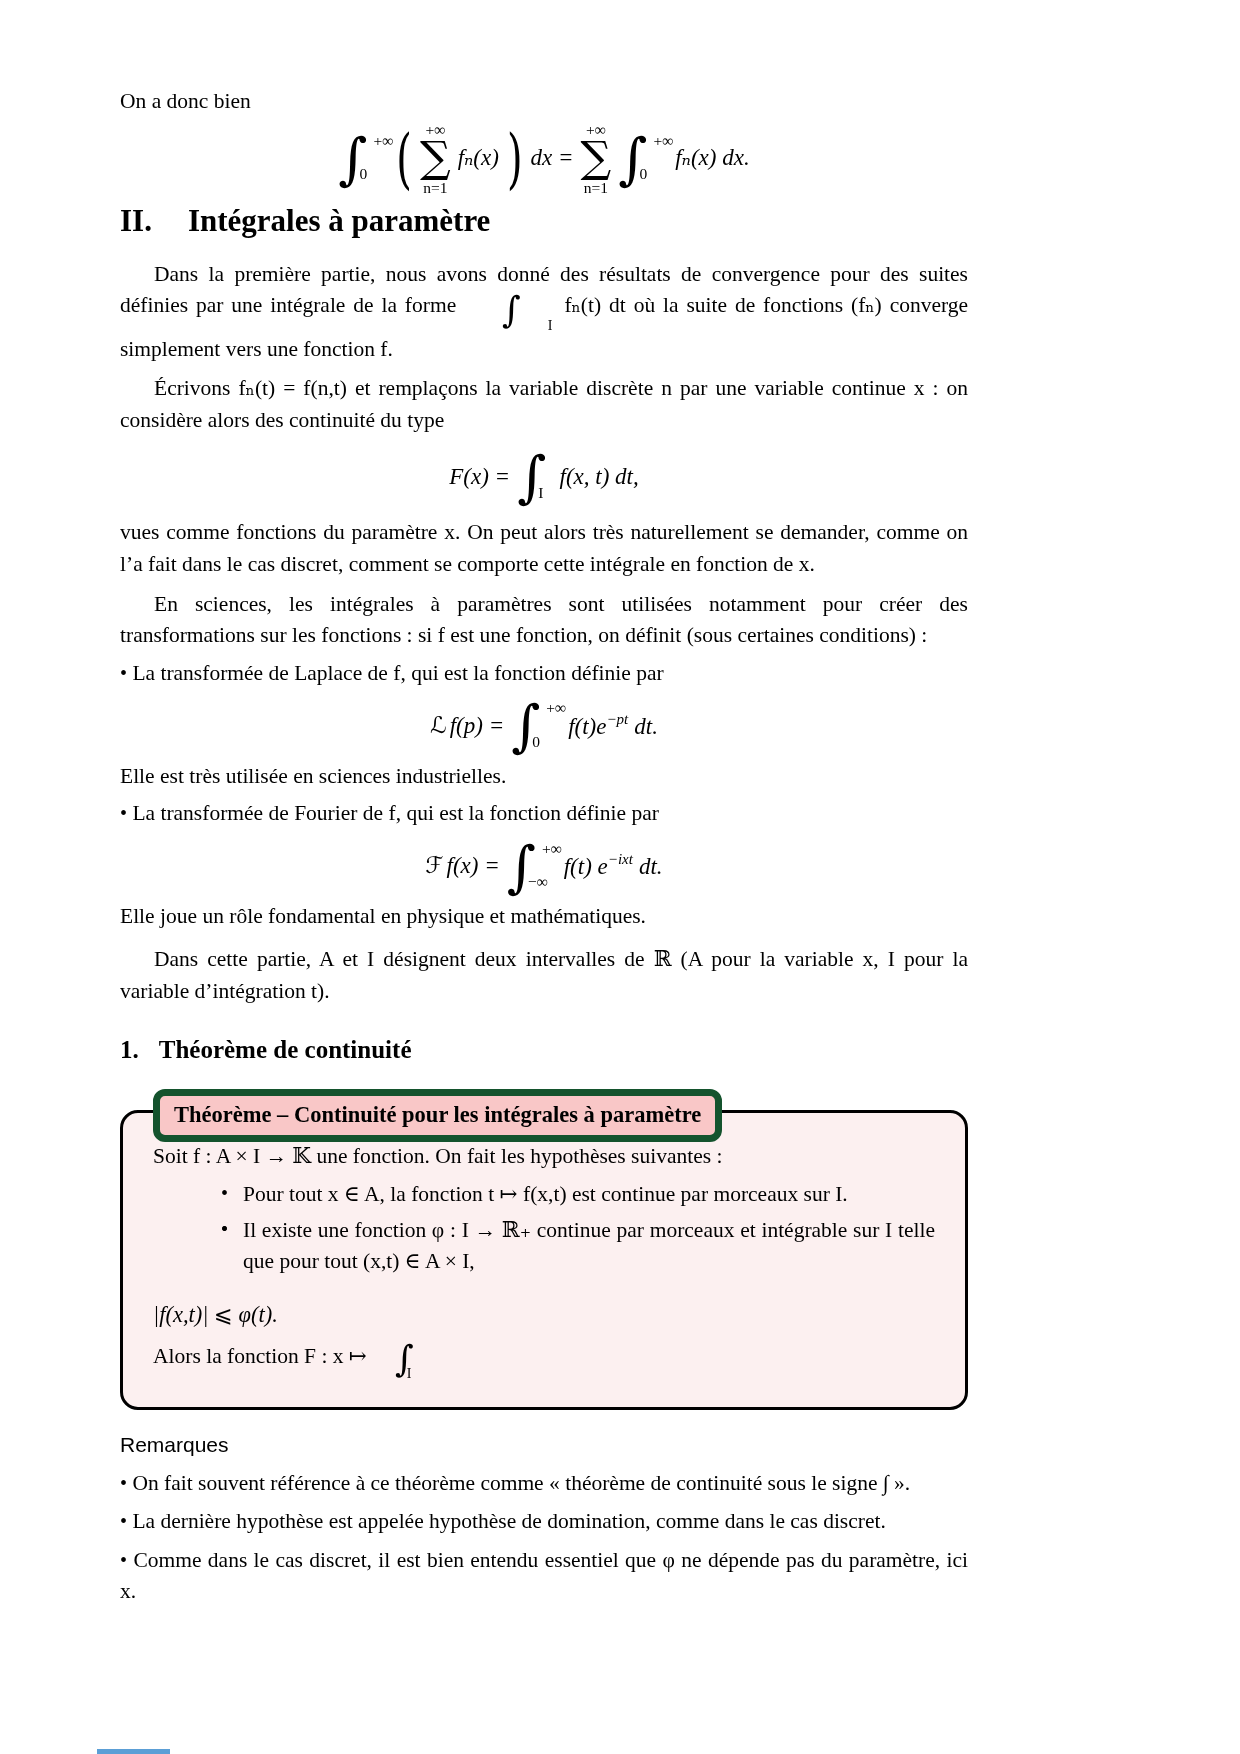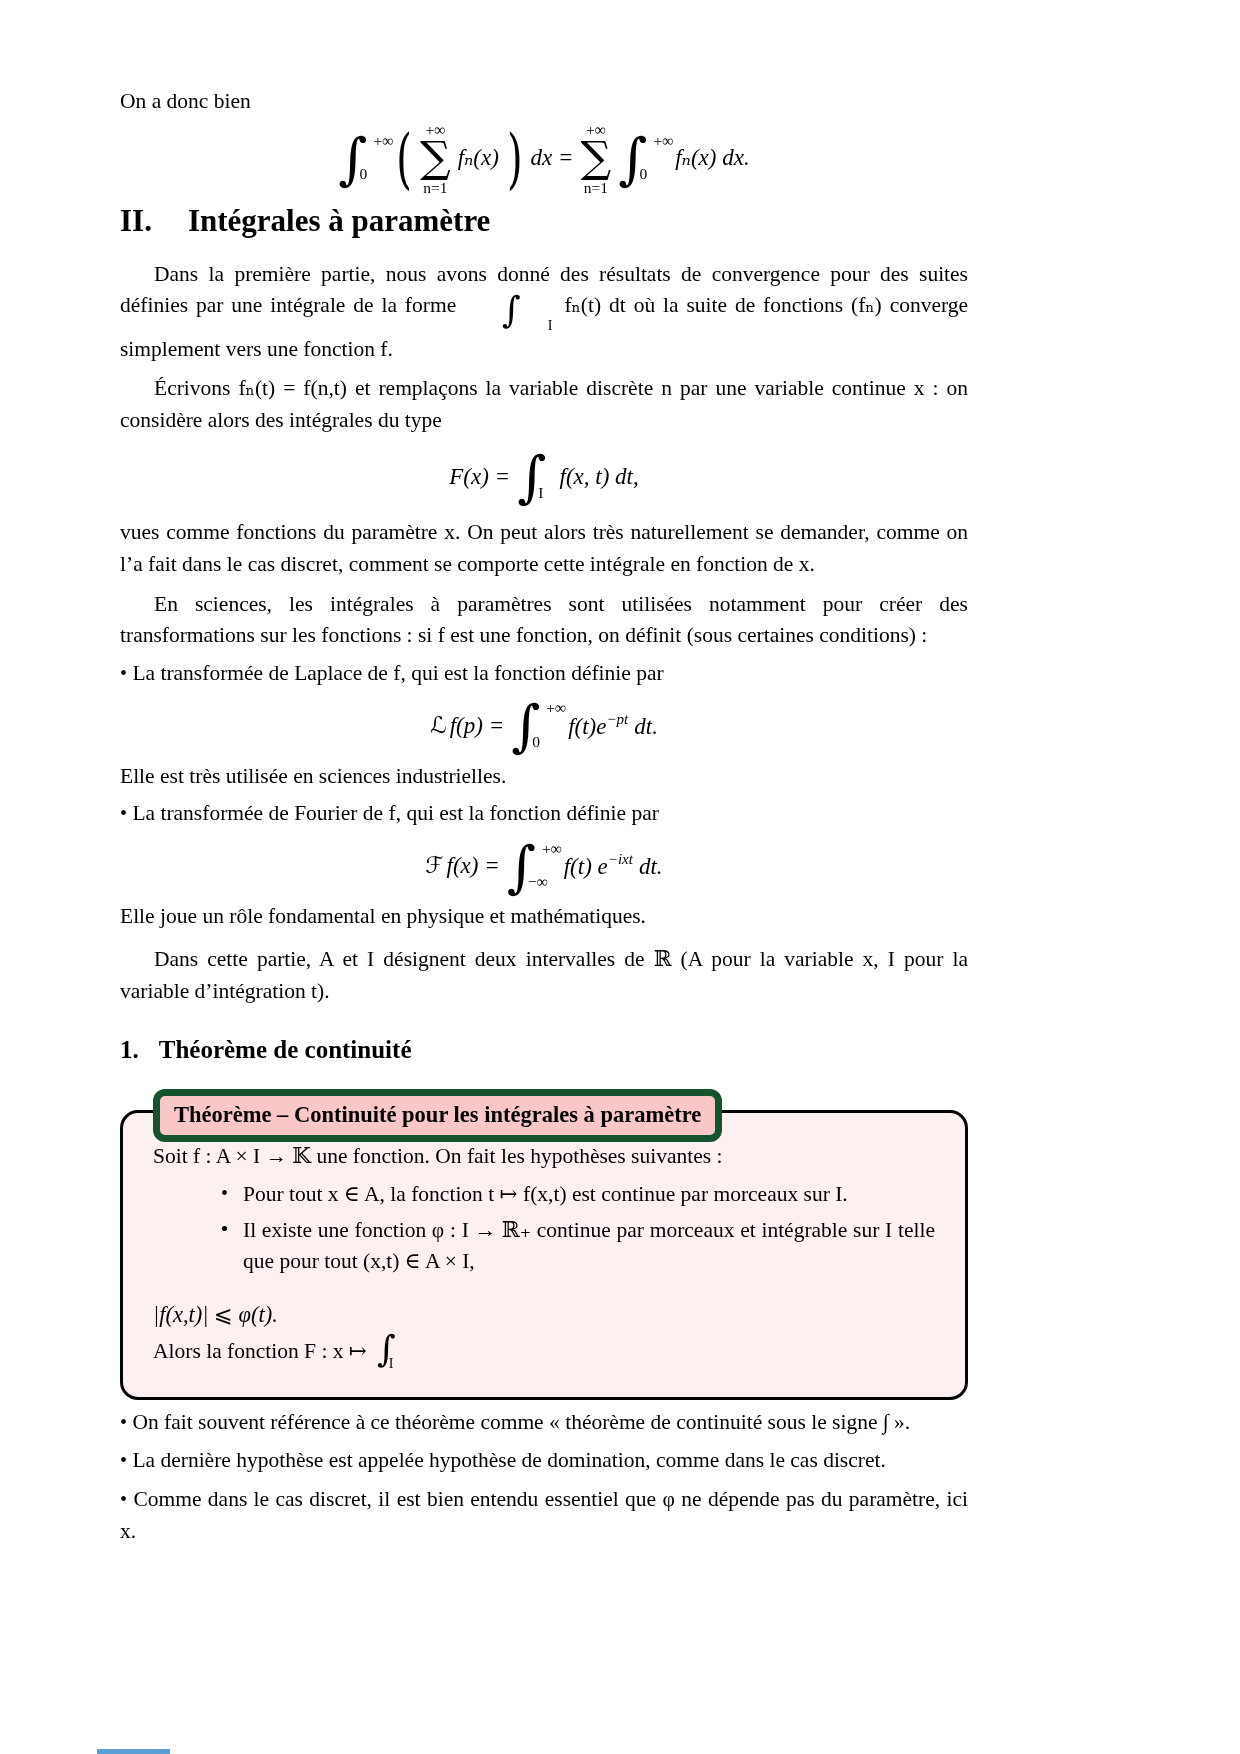--- a/index.html
+++ b/index.html
@@ -52,21 +52,21 @@
   
   .theorem { position:relative; margin-top:46px; border:3.5px solid #000; border-radius:18px;
              background:#fcf0f0; padding:28px 30px 24px 30px; }
   .theorem-label { position:absolute; top:-24px; left:30px; background:#f9c7c7;
                    border:7px solid #14532d; border-radius:12px; padding:2px 14px 4px;
                    font-weight:bold; font-size:22.5px; white-space:nowrap; }
   .tlist { margin-top:6px; padding-left:62px; }
   .titem { position:relative; padding-left:28px; margin-top:4px; text-align:justify; }
   .titem .bullet { position:absolute; left:6px; top:0; }
   .dom-eq { text-align:left; font-style:italic; font-size:22.5px; margin:20px 0 0; }
-  .concl { display:flex; align-items:center; gap:6px; text-align:left; }
+  .concl { display:flex; align-items:flex-start; gap:24px; margin-top:10px; text-align:left; }
 
   
   .remarks-title { font-family:"Liberation Sans","DejaVu Sans",sans-serif; font-size:21px;
                    margin:20px 0 6px; text-align:left; }
   .remark { margin-top:7px; }
 
   
   .footer-accent { position:absolute; left:97px; bottom:0; width:73px; height:5px;
                    background:#5b9fd6; }
 </style>
@@ -117,21 +117,21 @@
   <p class="indent" style="margin-top:16px;">
     <span>Dans la première partie, nous avons donné des résultats de convergence pour des suites définies par une intégrale de la forme</span>
     <span class="iint">
         <span class="op">∫</span>
         <span class="sub">I</span>
       </span>
     <span>fₙ(t) dt</span>
     <span>où la suite de fonctions (fₙ) converge simplement vers une fonction f.</span>
   </p>
 
-  <p class="indent" style="margin-top:7px;">Écrivons fₙ(t) = f(n,t) et remplaçons la variable discrète n par une variable continue x : on considère alors des intégrales du type</p>
+  <p class="indent" style="margin-top:7px;">Écrivons fₙ(t) = f(n,t) et remplaçons la variable discrète n par une variable continue x : on considère alors des continuité du type</p>
 
   <div class="deq" style="margin:14px 0 14px;">
     <span>F(x) =</span>
     <span class="dint">
       <span class="op">∫</span>
       <span class="lims">
           <span class="lt"></span>
           <span class="lb">I</span>
         </span>
     </span>
@@ -210,20 +210,21 @@
 
     <div class="concl">
       <span>Alors la fonction F : x ↦</span>
       <span class="iint" style="vertical-align:0;">
           <span class="op">∫</span>
           <span class="sub">I</span>
         </span>
     </div>
   </div>
 
+  <div class="remarks-title">Remarques</div>
 
   <p class="remark">
     <span class="bullet">•</span>
     <span>On fait souvent référence à ce théorème comme « théorème de continuité sous le signe ∫ ».</span>
   </p>
   <p class="remark">
     <span class="bullet">•</span>
     <span>La dernière hypothèse est appelée hypothèse de domination, comme dans le cas discret.</span>
   </p>
   <p class="remark">

